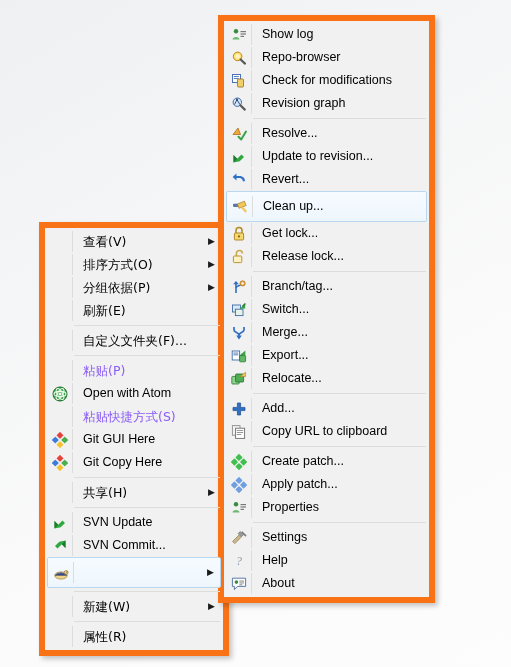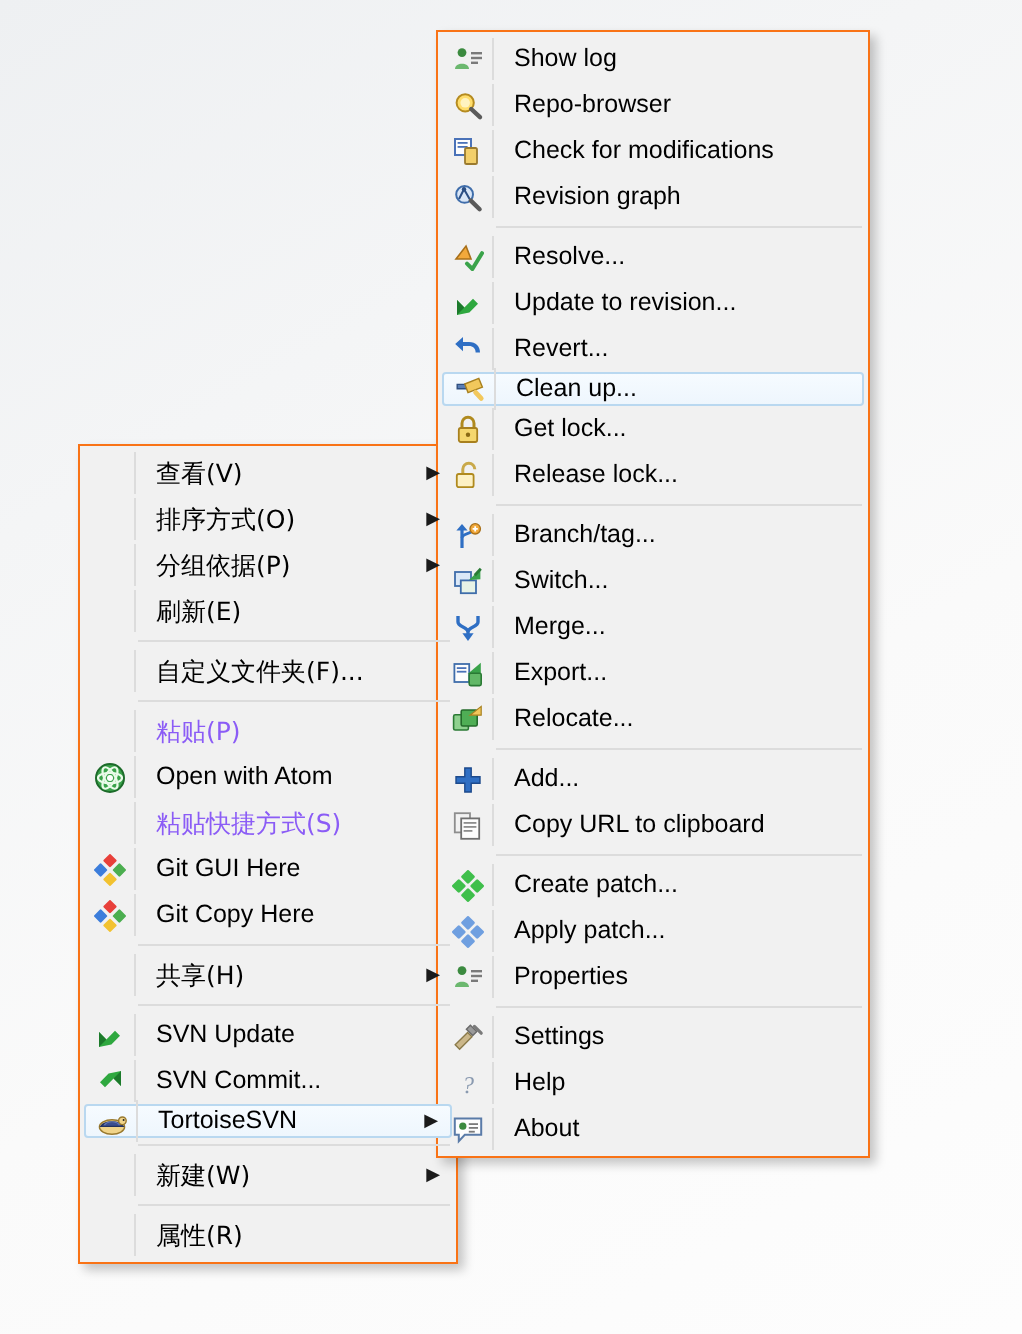--- a/index.html
+++ b/index.html
@@ -12,21 +12,21 @@
     font-family: "Liberation Sans", "DejaVu Sans", sans-serif;
     background: linear-gradient(150deg, #eef0f2 0%, #f4f5f6 28%, #fafafa 60%, #fdfdfd 100%);
     position: relative;
     -webkit-font-smoothing: antialiased;
   }
 
   
   .menu {
     position: absolute;
     background: #f1f1f1;
-    border: 1px solid #f97316;
+    border: 6px solid #f97316;
     box-shadow: 3px 3px 5px rgba(0,0,0,0.22);
     padding: 2px 0;
     font-size: 12.5px;
     color: #000;
     user-select: none;
   }
   .menu::before {
     
     content: "";
     position: absolute;
@@ -74,21 +74,21 @@
     font-size: 9px;
     line-height: 1;
     color: #1a1a1a;
   }
   .mi.disabled .lbl { color: #8b5cf6; }
   .mi.sel {
     background: linear-gradient(#f6fbff, #eef6fd);
     border: 1px solid #b9d8f0;
     border-radius: 2px;
     margin: 0 2px;
-    height: 17px;
+    height: 31px;
   }
   .sep {
     height: 1px;
     margin: 3px 3px 3px 29px;
     background: #dcdcdc;
     position: relative;
     z-index: 1;
   }
 
   
@@ -200,21 +200,20 @@
     <div class="mi sel">
       <span class="gutter">
         <svg class="ico" viewBox="0 0 16 16" xmlns="http://www.w3.org/2000/svg">
           <ellipse cx="8" cy="10.5" rx="6.3" ry="3.6" fill="#f0d48a" stroke="#9a7a2e" stroke-width="0.7"></ellipse>
           <path d="M2.4 10.2 A6 3.4 0 0 1 13.6 10.2 Z" fill="#3b4e8f" stroke="#22315e" stroke-width="0.7"></path>
           <path d="M4.2 9.6 A4 2.4 0 0 1 11.8 9.6" fill="none" stroke="#5e74b8" stroke-width="0.7"></path>
           <circle cx="13.2" cy="7.4" r="1.9" fill="#f0d48a" stroke="#9a7a2e" stroke-width="0.7"></circle>
           <circle cx="13.8" cy="7" r="0.5" fill="#222"></circle>
         </svg>
       </span>
-      <span class="lbl">TortoiseSVN</span>
       <span class="arrow">▶</span>
     </div>
     <div class="sep"></div>
     <div class="mi">
       <span class="gutter"></span>
       <span class="lbl cn">新建(W)</span>
       <span class="arrow">▶</span>
     </div>
     <div class="sep"></div>
     <div class="mi">

